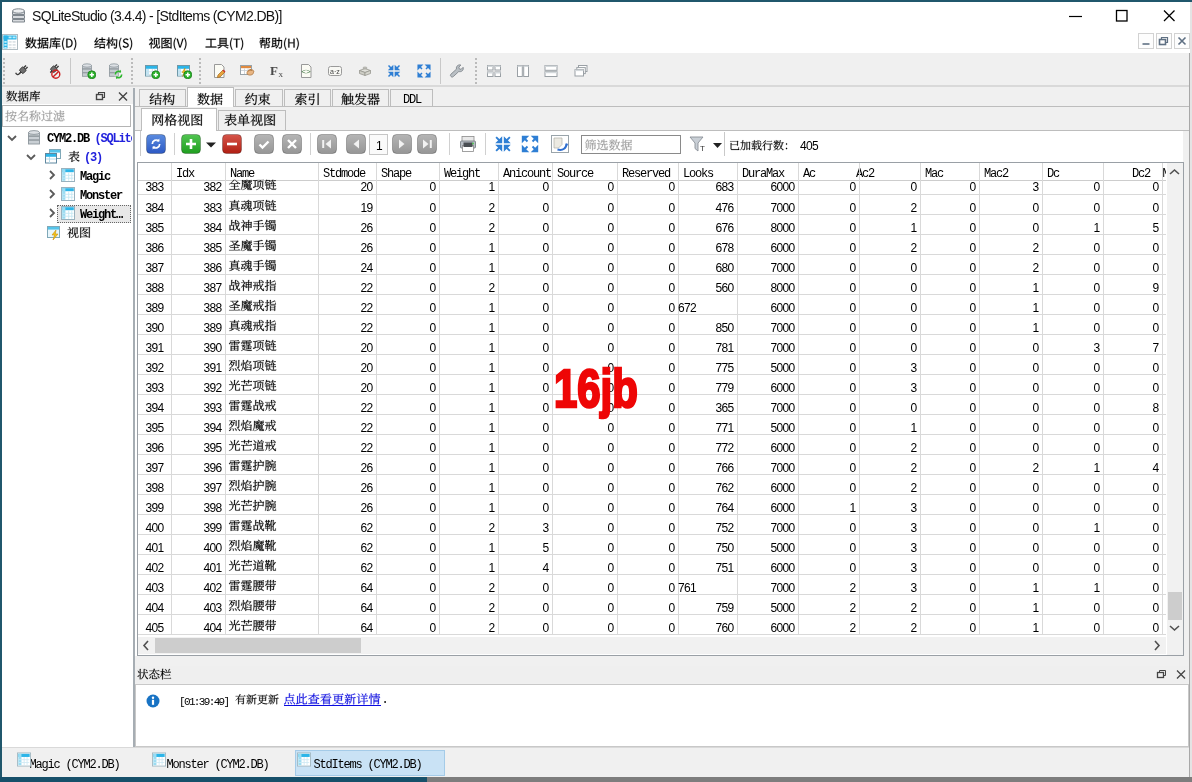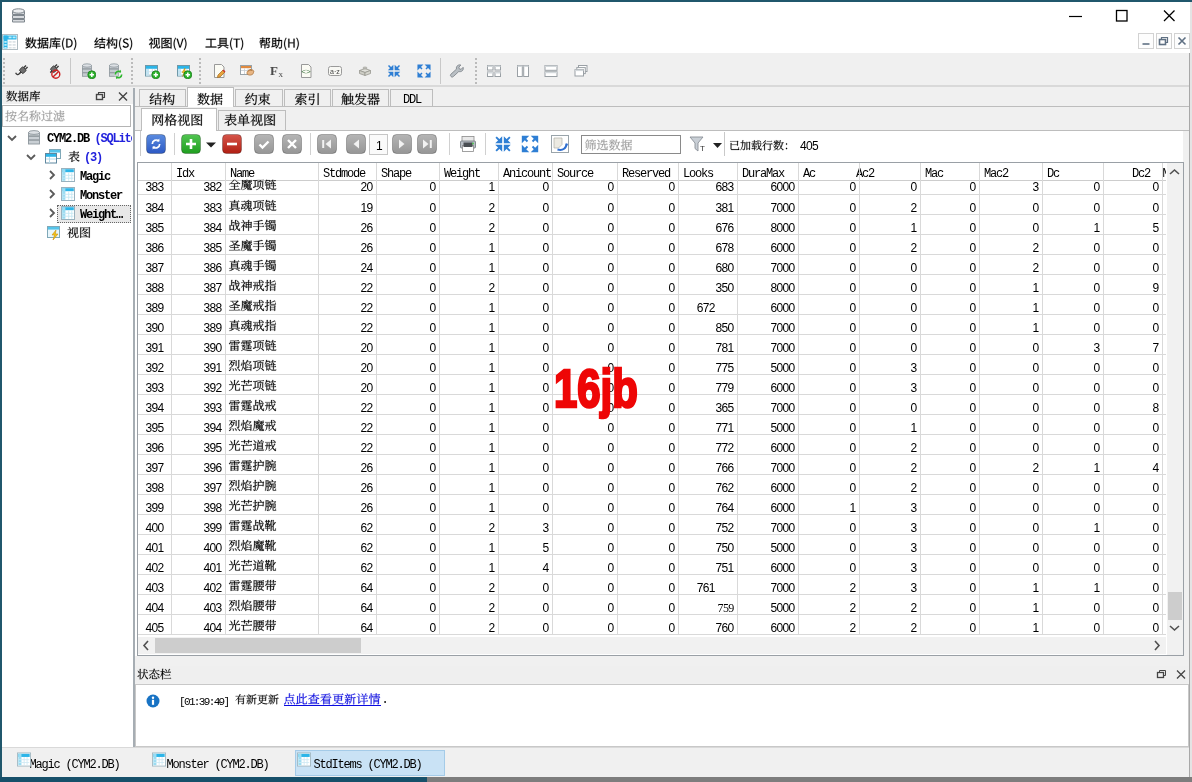--- a/index.html
+++ b/index.html
@@ -9,20 +9,21 @@
     <div class="a" style="left:427px;top:777px;width:765px;height:5px;background:#7d7d7d;z-index:61"></div>
     <div class="a" style="left:2px;top:2px;width:1188px;height:29px;background:#fff"></div>
     <svg class="a" style="left:10px;top:7px" width="17" height="18" viewBox="0 0 17 18">
 <g stroke="#7e868d" stroke-width="1" fill="#d7dade">
 <path d="M2.5 4.5h12v3h-12z"></path>
         <path d="M2.5 8.5h12v3h-12z"></path>
         <path d="M2.5 12.5h12v2.5h-12z"></path>
 </g>
       <ellipse cx="8.5" cy="4" rx="6" ry="2.2" fill="#eceef0" stroke="#7e868d"></ellipse>
     </svg>
+    <div class="a" style="left:32px;top:8px;font-size:14px;color:#111;letter-spacing:-0.65px">SQLiteStudio (3.4.4) - [StdItems (CYM2.DB)]</div>
     <svg class="a" style="left:1066px;top:5px" width="120" height="22" viewBox="0 0 120 22">
       <path d="M3 11.5h13" stroke="#000" stroke-width="1.2"></path>
       <rect x="50.5" y="5.5" width="10.5" height="10.5" fill="none" stroke="#000" stroke-width="1.3"></rect>
       <path d="M98 5.5l10.5 10.5M108.5 5.5l-10.5 10.5" stroke="#000" stroke-width="1.3"></path>
     </svg>
     <div class="a" style="left:2px;top:31px;width:1188px;height:22px;background:#fff"></div>
     <svg class="a" style="left:2px;top:34px" width="16" height="16" viewBox="0 0 16 16">
       <rect x="0.5" y="0.5" width="15" height="15" fill="#fff" stroke="#b0bcc2"></rect>
       <rect x="1.5" y="1.5" width="13" height="4" fill="#2cb5e8"></rect>
       <rect x="1.5" y="1.5" width="4" height="13" fill="#2cb5e8"></rect>
@@ -518,21 +519,21 @@
     <div class="m s" style="left:1042.0px;top:181.1px;width:57.5px;text-align:right;">0</div>
     <div class="m s" style="left:1103.0px;top:181.1px;width:55.5px;text-align:right;">0</div>
     <div class="m s" style="left:138.0px;top:201.8px;width:33.0px;text-align:center;">384</div>
     <div class="m s" style="left:171.0px;top:201.8px;width:50.5px;text-align:right;">383</div>
     <div class="m s" style="left:318.0px;top:201.8px;width:54.5px;text-align:right;">19</div>
     <div class="m s" style="left:376.0px;top:201.8px;width:59.5px;text-align:right;">0</div>
     <div class="m s" style="left:439.0px;top:201.8px;width:55.5px;text-align:right;">2</div>
     <div class="m s" style="left:498.0px;top:201.8px;width:50.5px;text-align:right;">0</div>
     <div class="m s" style="left:552.0px;top:201.8px;width:61.5px;text-align:right;">0</div>
     <div class="m s" style="left:617.0px;top:201.8px;width:57.5px;text-align:right;">0</div>
-    <div class="m s" style="left:678.0px;top:201.8px;width:55.5px;text-align:right;">381</div>
+    <div class="m s" style="left:678.0px;top:201.8px;width:55.5px;text-align:right;">476</div>
     <div class="m s" style="left:737.0px;top:201.8px;width:57.5px;text-align:right;">7000</div>
     <div class="m s" style="left:798.0px;top:201.8px;width:57.5px;text-align:right;">0</div>
     <div class="m s" style="left:859.0px;top:201.8px;width:57.5px;text-align:right;">2</div>
     <div class="m s" style="left:920.0px;top:201.8px;width:55.5px;text-align:right;">0</div>
     <div class="m s" style="left:979.0px;top:201.8px;width:59.5px;text-align:right;">0</div>
     <div class="m s" style="left:1042.0px;top:201.8px;width:57.5px;text-align:right;">0</div>
     <div class="m s" style="left:1103.0px;top:201.8px;width:55.5px;text-align:right;">0</div>
     <div class="m s" style="left:138.0px;top:221.8px;width:33.0px;text-align:center;">385</div>
     <div class="m s" style="left:171.0px;top:221.8px;width:50.5px;text-align:right;">384</div>
     <div class="m s" style="left:318.0px;top:221.8px;width:54.5px;text-align:right;">26</div>
@@ -582,37 +583,37 @@
     <div class="m s" style="left:1042.0px;top:261.8px;width:57.5px;text-align:right;">0</div>
     <div class="m s" style="left:1103.0px;top:261.8px;width:55.5px;text-align:right;">0</div>
     <div class="m s" style="left:138.0px;top:281.8px;width:33.0px;text-align:center;">388</div>
     <div class="m s" style="left:171.0px;top:281.8px;width:50.5px;text-align:right;">387</div>
     <div class="m s" style="left:318.0px;top:281.8px;width:54.5px;text-align:right;">22</div>
     <div class="m s" style="left:376.0px;top:281.8px;width:59.5px;text-align:right;">0</div>
     <div class="m s" style="left:439.0px;top:281.8px;width:55.5px;text-align:right;">2</div>
     <div class="m s" style="left:498.0px;top:281.8px;width:50.5px;text-align:right;">0</div>
     <div class="m s" style="left:552.0px;top:281.8px;width:61.5px;text-align:right;">0</div>
     <div class="m s" style="left:617.0px;top:281.8px;width:57.5px;text-align:right;">0</div>
-    <div class="m s" style="left:678.0px;top:281.8px;width:55.5px;text-align:right;">350</div>
+    <div class="m s" style="left:678.0px;top:281.8px;width:55.5px;text-align:right;">560</div>
     <div class="m s" style="left:737.0px;top:281.8px;width:57.5px;text-align:right;">8000</div>
     <div class="m s" style="left:798.0px;top:281.8px;width:57.5px;text-align:right;">0</div>
     <div class="m s" style="left:859.0px;top:281.8px;width:57.5px;text-align:right;">0</div>
     <div class="m s" style="left:920.0px;top:281.8px;width:55.5px;text-align:right;">0</div>
     <div class="m s" style="left:979.0px;top:281.8px;width:59.5px;text-align:right;">1</div>
     <div class="m s" style="left:1042.0px;top:281.8px;width:57.5px;text-align:right;">0</div>
     <div class="m s" style="left:1103.0px;top:281.8px;width:55.5px;text-align:right;">9</div>
     <div class="m s" style="left:138.0px;top:301.8px;width:33.0px;text-align:center;">389</div>
     <div class="m s" style="left:171.0px;top:301.8px;width:50.5px;text-align:right;">388</div>
     <div class="m s" style="left:318.0px;top:301.8px;width:54.5px;text-align:right;">22</div>
     <div class="m s" style="left:376.0px;top:301.8px;width:59.5px;text-align:right;">0</div>
     <div class="m s" style="left:439.0px;top:301.8px;width:55.5px;text-align:right;">1</div>
     <div class="m s" style="left:498.0px;top:301.8px;width:50.5px;text-align:right;">0</div>
     <div class="m s" style="left:552.0px;top:301.8px;width:61.5px;text-align:right;">0</div>
     <div class="m s" style="left:617.0px;top:301.8px;width:57.5px;text-align:right;">0</div>
-    <div class="m s" style="left:678.0px;top:301.8px;width:55.5px;text-align:center;">672</div>
+    <div class="m s" style="left:678.0px;top:301.8px;width:55.5px;text-align:left;">672</div>
     <div class="m s" style="left:737.0px;top:301.8px;width:57.5px;text-align:right;">6000</div>
     <div class="m s" style="left:798.0px;top:301.8px;width:57.5px;text-align:right;">0</div>
     <div class="m s" style="left:859.0px;top:301.8px;width:57.5px;text-align:right;">0</div>
     <div class="m s" style="left:920.0px;top:301.8px;width:55.5px;text-align:right;">0</div>
     <div class="m s" style="left:979.0px;top:301.8px;width:59.5px;text-align:right;">1</div>
     <div class="m s" style="left:1042.0px;top:301.8px;width:57.5px;text-align:right;">0</div>
     <div class="m s" style="left:1103.0px;top:301.8px;width:55.5px;text-align:right;">0</div>
     <div class="m s" style="left:138.0px;top:321.8px;width:33.0px;text-align:center;">390</div>
     <div class="m s" style="left:171.0px;top:321.8px;width:50.5px;text-align:right;">389</div>
     <div class="m s" style="left:318.0px;top:321.8px;width:54.5px;text-align:right;">22</div>
@@ -822,37 +823,37 @@
     <div class="m s" style="left:1042.0px;top:561.8px;width:57.5px;text-align:right;">0</div>
     <div class="m s" style="left:1103.0px;top:561.8px;width:55.5px;text-align:right;">0</div>
     <div class="m s" style="left:138.0px;top:581.8px;width:33.0px;text-align:center;">403</div>
     <div class="m s" style="left:171.0px;top:581.8px;width:50.5px;text-align:right;">402</div>
     <div class="m s" style="left:318.0px;top:581.8px;width:54.5px;text-align:right;">64</div>
     <div class="m s" style="left:376.0px;top:581.8px;width:59.5px;text-align:right;">0</div>
     <div class="m s" style="left:439.0px;top:581.8px;width:55.5px;text-align:right;">2</div>
     <div class="m s" style="left:498.0px;top:581.8px;width:50.5px;text-align:right;">0</div>
     <div class="m s" style="left:552.0px;top:581.8px;width:61.5px;text-align:right;">0</div>
     <div class="m s" style="left:617.0px;top:581.8px;width:57.5px;text-align:right;">0</div>
-    <div class="m s" style="left:678.0px;top:581.8px;width:55.5px;text-align:center;">761</div>
+    <div class="m s" style="left:678.0px;top:581.8px;width:55.5px;text-align:left;">761</div>
     <div class="m s" style="left:737.0px;top:581.8px;width:57.5px;text-align:right;">7000</div>
     <div class="m s" style="left:798.0px;top:581.8px;width:57.5px;text-align:right;">2</div>
     <div class="m s" style="left:859.0px;top:581.8px;width:57.5px;text-align:right;">3</div>
     <div class="m s" style="left:920.0px;top:581.8px;width:55.5px;text-align:right;">0</div>
     <div class="m s" style="left:979.0px;top:581.8px;width:59.5px;text-align:right;">1</div>
     <div class="m s" style="left:1042.0px;top:581.8px;width:57.5px;text-align:right;">1</div>
     <div class="m s" style="left:1103.0px;top:581.8px;width:55.5px;text-align:right;">0</div>
     <div class="m s" style="left:138.0px;top:601.8px;width:33.0px;text-align:center;">404</div>
     <div class="m s" style="left:171.0px;top:601.8px;width:50.5px;text-align:right;">403</div>
     <div class="m s" style="left:318.0px;top:601.8px;width:54.5px;text-align:right;">64</div>
     <div class="m s" style="left:376.0px;top:601.8px;width:59.5px;text-align:right;">0</div>
     <div class="m s" style="left:439.0px;top:601.8px;width:55.5px;text-align:right;">2</div>
     <div class="m s" style="left:498.0px;top:601.8px;width:50.5px;text-align:right;">0</div>
     <div class="m s" style="left:552.0px;top:601.8px;width:61.5px;text-align:right;">0</div>
     <div class="m s" style="left:617.0px;top:601.8px;width:57.5px;text-align:right;">0</div>
-    <div class="m s" style="left:678.0px;top:601.8px;width:55.5px;text-align:right;font-family:Liberation Serif, serif;">759</div>
+    <div class="m s" style="left:678.0px;top:601.8px;width:55.5px;text-align:right;">759</div>
     <div class="m s" style="left:737.0px;top:601.8px;width:57.5px;text-align:right;">5000</div>
     <div class="m s" style="left:798.0px;top:601.8px;width:57.5px;text-align:right;">2</div>
     <div class="m s" style="left:859.0px;top:601.8px;width:57.5px;text-align:right;">2</div>
     <div class="m s" style="left:920.0px;top:601.8px;width:55.5px;text-align:right;">0</div>
     <div class="m s" style="left:979.0px;top:601.8px;width:59.5px;text-align:right;">1</div>
     <div class="m s" style="left:1042.0px;top:601.8px;width:57.5px;text-align:right;">0</div>
     <div class="m s" style="left:1103.0px;top:601.8px;width:55.5px;text-align:right;">0</div>
     <div class="m s" style="left:138.0px;top:621.8px;width:33.0px;text-align:center;">405</div>
     <div class="m s" style="left:171.0px;top:621.8px;width:50.5px;text-align:right;">404</div>
     <div class="m s" style="left:318.0px;top:621.8px;width:54.5px;text-align:right;">64</div>

